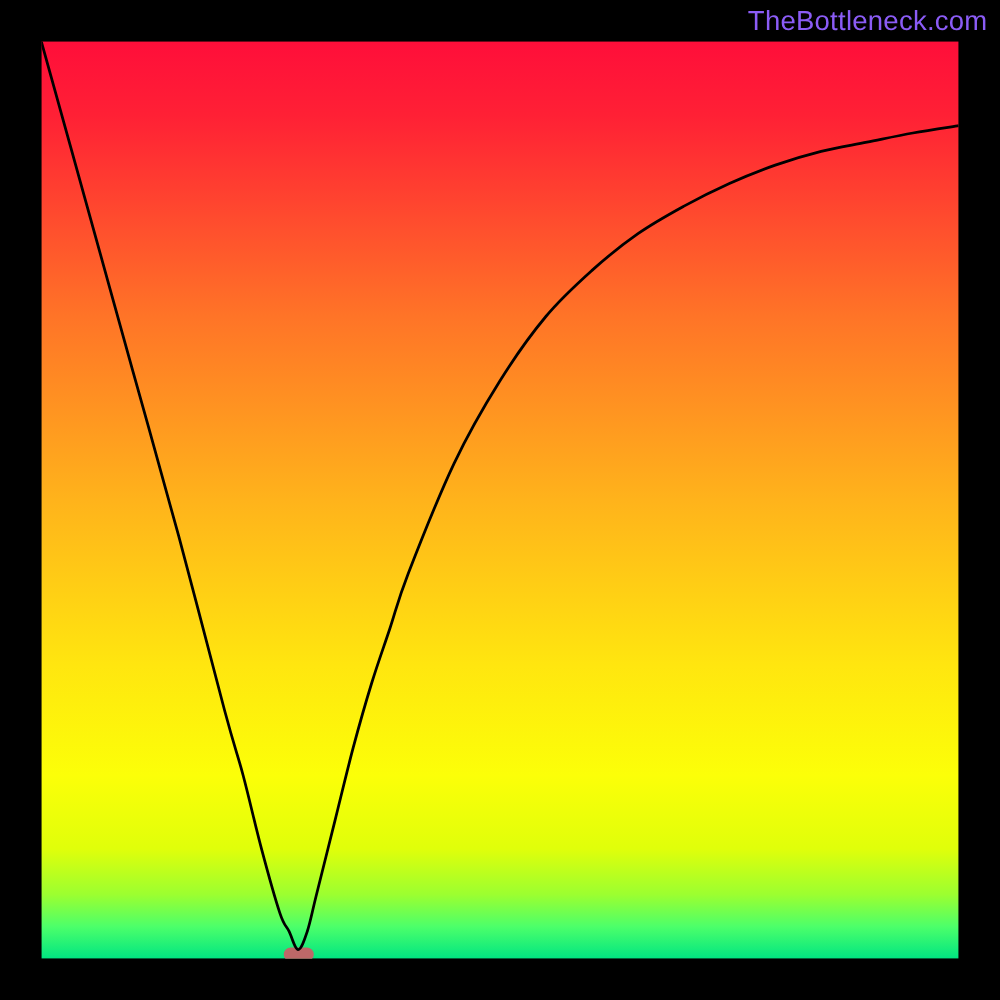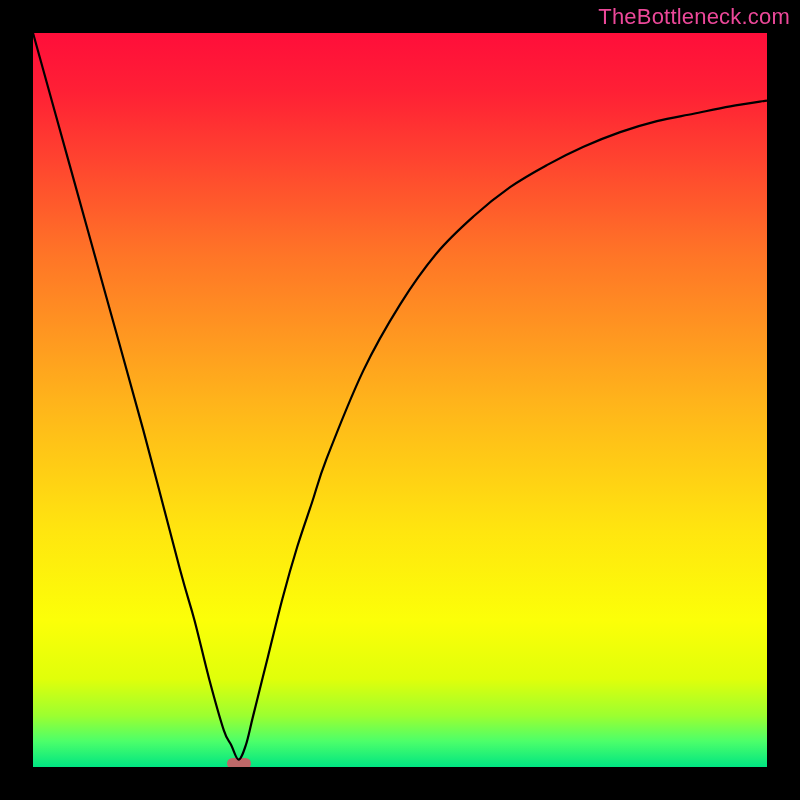--- a/index.html
+++ b/index.html
@@ -16,21 +16,21 @@
     top: 0;
     left: 0;
     width: 800px;
     height: 800px;
     background: #000;
   }
   .watermark {
     position: absolute;
     top: 4px;
     right: 10px;
-    color: #ec4899;
+    color: #8b5cf6;
     font-size: 22px;
     font-weight: 500;
     letter-spacing: 0.2px;
     z-index: 30;
   }
   .plot-area {
     position: absolute;
     left: 33px;
     top: 33px;
     width: 734px;

